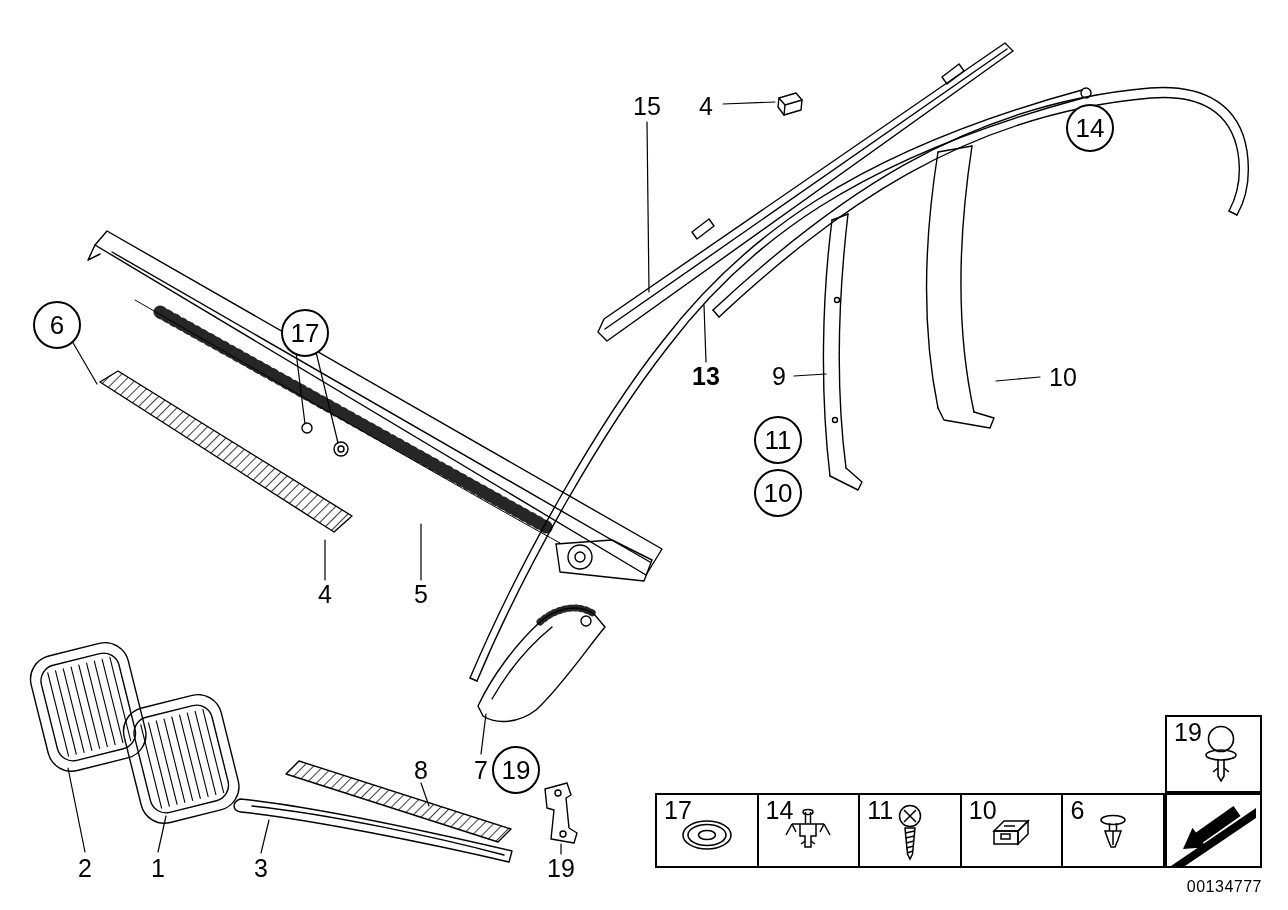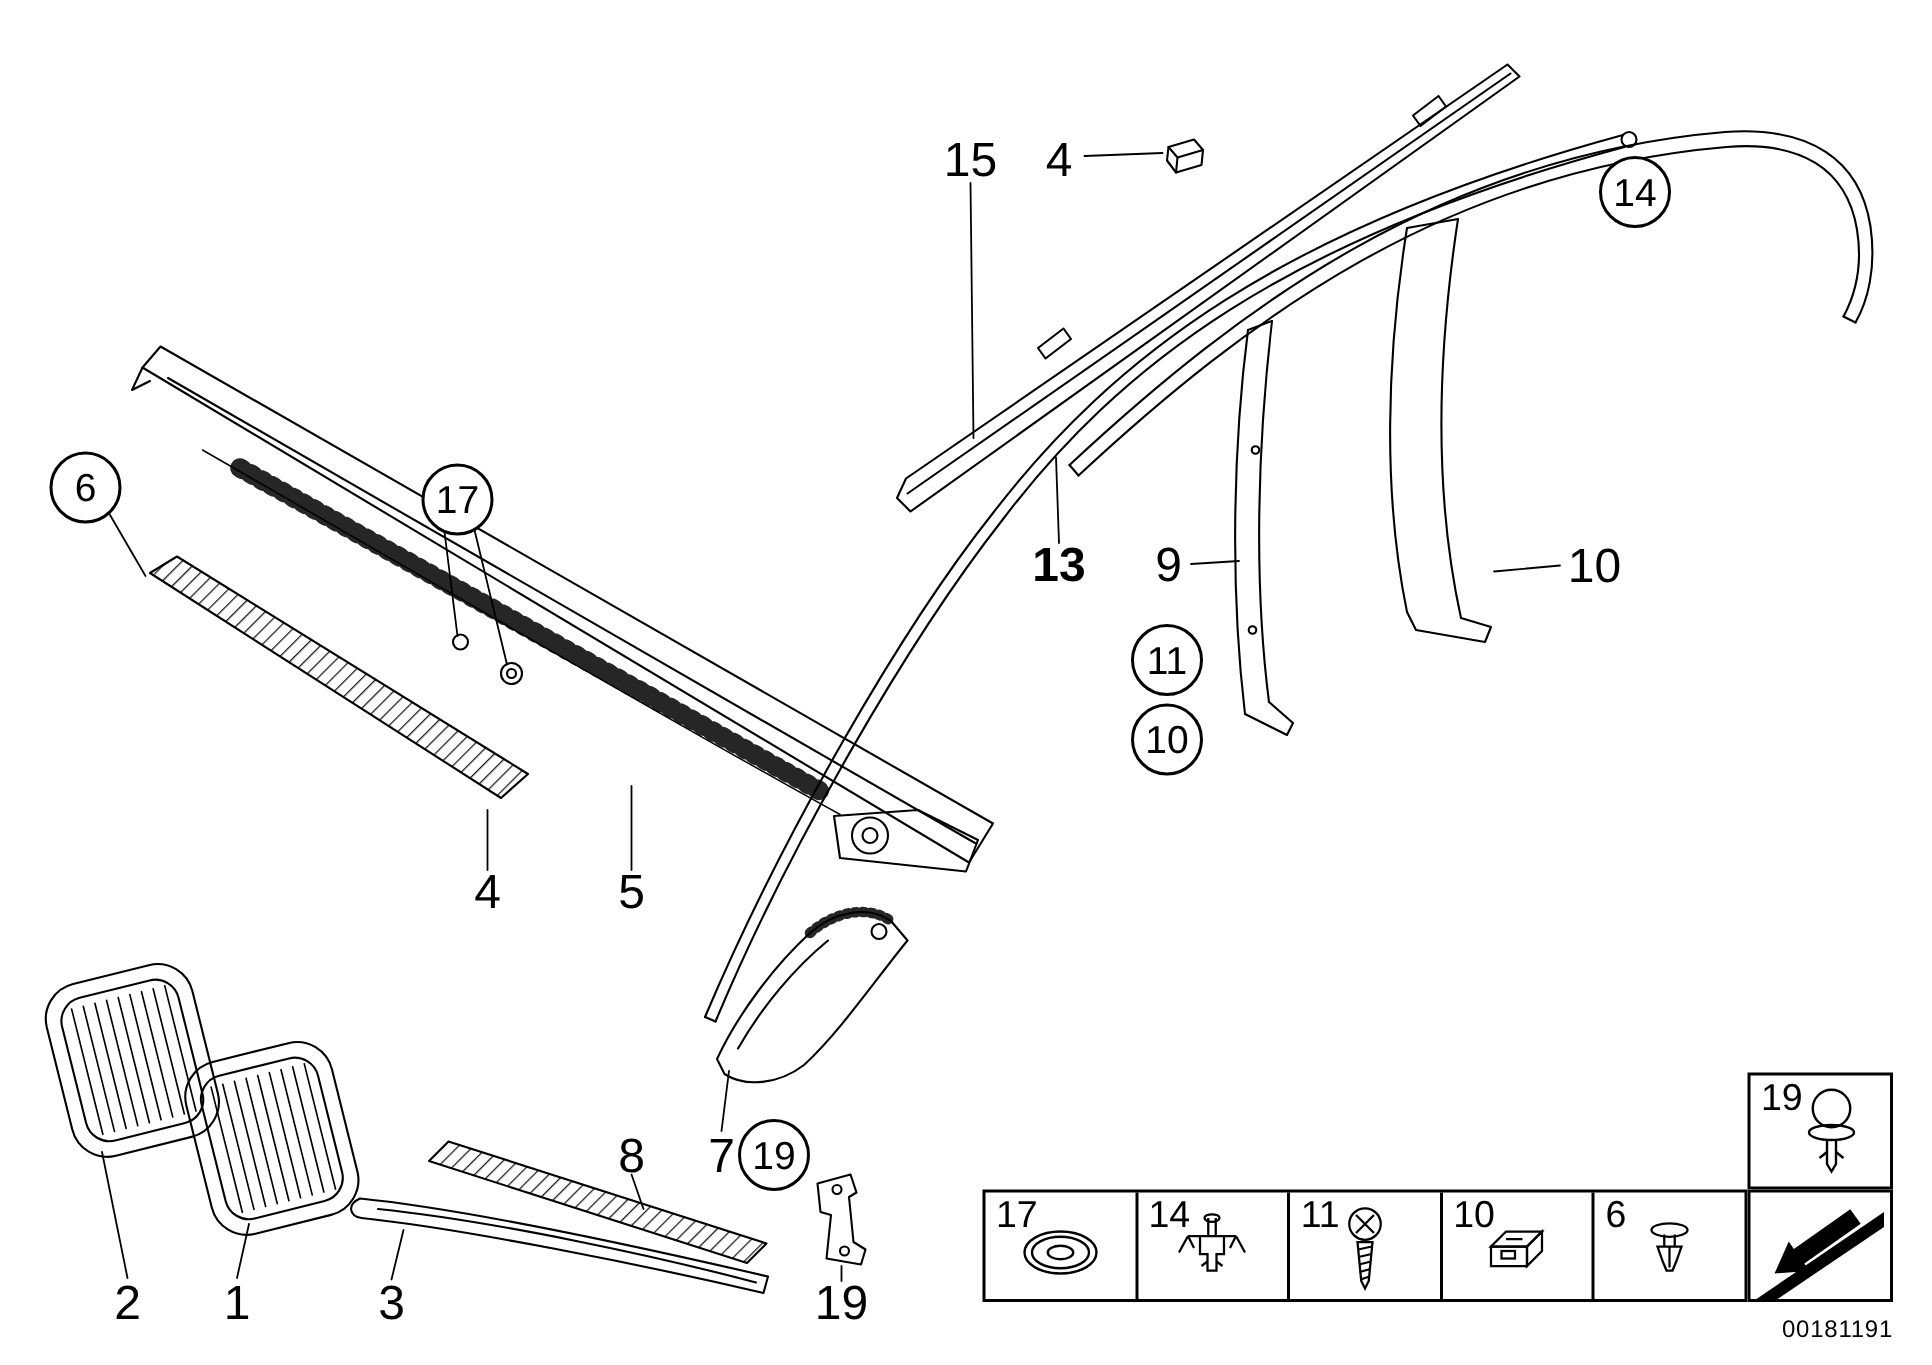--- a/index.html
+++ b/index.html
@@ -1,19 +1,19 @@
 <!DOCTYPE html>
 <html><head>
 <meta charset="utf-8">
 <style>
   html,body{margin:0;padding:0;background:#fff;}
   .stage{position:relative;width:1288px;height:910px;background:#fff;overflow:hidden;
          font-family:"Liberation Sans",sans-serif;color:#000;}
   .art{position:absolute;left:0;top:0;width:1288px;height:910px;}
-  .callout{position:absolute;transform:translate(-50%,-50%);font-size:32px;line-height:1;
+  .callout{position:absolute;transform:translate(-50%,-50%);font-size:25px;line-height:1;
            color:#000;white-space:nowrap;user-select:none;}
   .callout.circled{width:44px;height:44px;border:2px solid #000;border-radius:50%;
            background:#fff;display:flex;align-items:center;justify-content:center;font-size:26px;}
   .legend-table{position:absolute;left:655px;top:793px;width:510px;height:75px;
            border:2px solid #000;box-sizing:border-box;display:flex;background:#fff;}
   .legend-cell{flex:1 1 0;position:relative;border-left:2px solid #000;}
   .legend-cell:first-child{border-left:none;}
   .cell-num{position:absolute;left:7px;top:3px;font-size:25px;line-height:1;}
   .cell-icon{position:absolute;left:50%;top:54%;transform:translate(-50%,-50%);}
   .side-box{position:absolute;left:1165px;width:97px;border:2px solid #000;
@@ -232,15 +232,15 @@
     </svg>
   </div>
 
   <div class="side-box box-arrow">
     <svg width="93" height="71" viewBox="0 0 93 71">
       <polygon points="4,71 89,13 89,23 18,71" fill="#000"></polygon>
       <polygon points="16,54 25.5,32.7 28.9,37.6 66.5,11.1 73.5,20.9 35.9,47.4 39.3,52.3" fill="#000"></polygon>
     </svg>
   </div>
 
-  <div class="docnum">00181191</div>
+  <div class="docnum">00134777</div>
 
 </div>
 
 </body></html>

